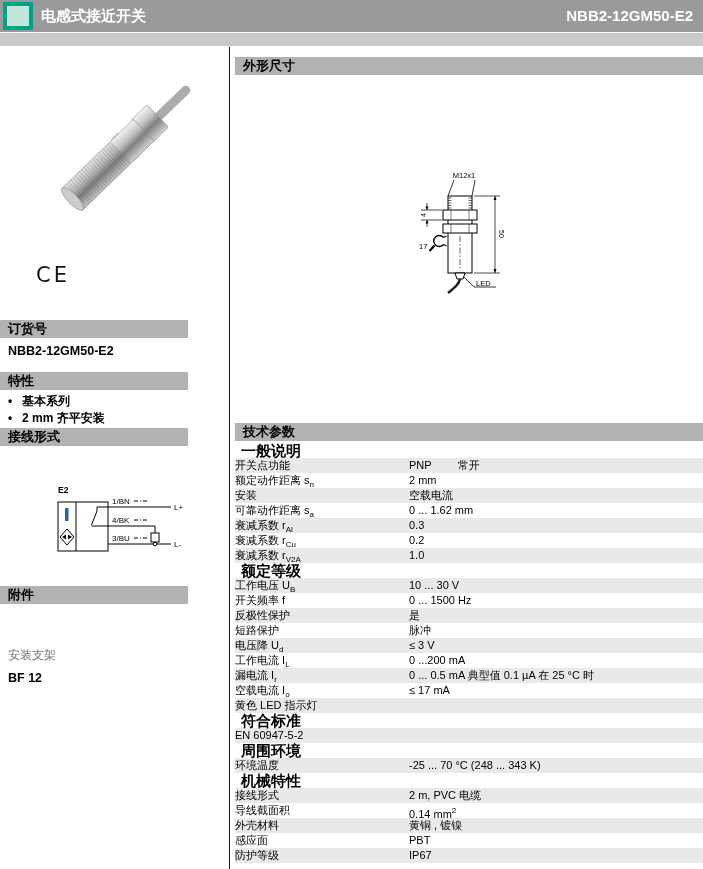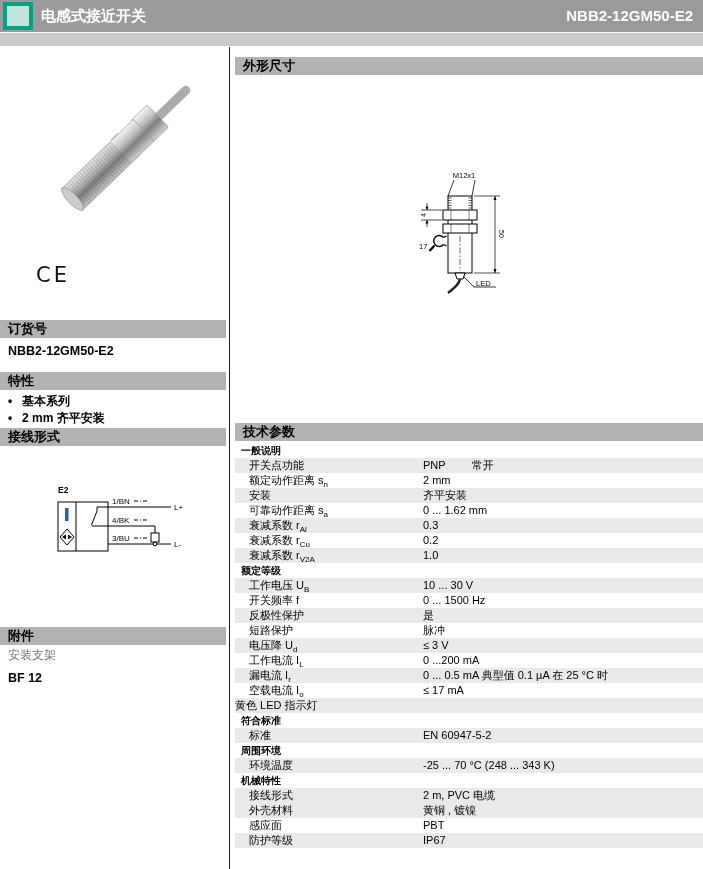--- a/index.html
+++ b/index.html
@@ -13,42 +13,42 @@
   .toptitle{position:absolute;left:41px;top:0;height:28px;line-height:32px;
             color:#fff;font-weight:bold;font-size:15px;}
   .topproduct{position:absolute;right:10px;top:0;height:32px;line-height:32px;
               color:#fff;font-weight:bold;font-size:15px;}
   .substrip{position:absolute;left:0;top:33px;width:703px;height:13px;background:#cacaca;}
   .vdivider{position:absolute;left:229px;top:47px;width:1px;height:822px;background:#1a1a1a;}
 
   
   .secbar{position:absolute;height:18px;line-height:18px;background:#b2b2b2;
           font-weight:bold;font-size:13px;padding-left:8px;box-sizing:border-box;}
-  .secbar.left{left:0;width:226px;}
+  .secbar.left{left:0;width:188px;}
   .secbar.right{left:235px;width:540px;}
 
   .ordervalue{position:absolute;left:8px;top:344px;font-weight:bold;font-size:12.5px;}
   .features{position:absolute;left:8px;top:393px;font-size:12px;}
   .feat-item{height:17px;line-height:17px;font-weight:bold;}
   .feat-item .dot{display:inline-block;width:14px;}
   .acc-model{position:absolute;left:8px;top:627px;font-weight:bold;font-size:12.5px;margin-top:44px;}
   .acc-desc{position:absolute;left:8px;top:647px;font-size:12px;color:#737373;}
   .ce{position:absolute;left:36px;top:263px;font-size:21px;letter-spacing:3px;
       font-family:"DejaVu Sans",sans-serif;color:#111;}
 
   .photo{position:absolute;left:25px;top:58px;}
   .wiring{position:absolute;left:50px;top:482px;}
   .dimdraw{position:absolute;left:418px;top:166px;}
 
   
   .table{position:absolute;left:235px;top:443px;width:468px;font-size:11px;}
-  .tgroup{height:15px;line-height:15px;font-weight:bold;font-size:10px;padding-left:6px;}
+  .tgroup{height:15px;line-height:15px;font-weight:bold;font-size:15px;padding-left:6px;}
   .trow{height:15px;line-height:15px;display:flex;}
   .trow.shade{background:#e9e9e9;}
-  .tlabel{width:174px;padding-left:14px;flex:0 0 auto;white-space:nowrap;}
+  .tlabel{width:174px;flex:0 0 auto;white-space:nowrap;}
   .tvalue{flex:1;white-space:nowrap;}
   .tvalue2{margin-left:26px;}
   sub{font-size:8px;}
   sup{font-size:8px;}
 
   svg text{font-family:"Liberation Sans","DejaVu Sans",sans-serif;fill:#000;}
 </style>
 </head>
 <body>
 
@@ -124,21 +124,21 @@
     <text x="62" y="22" font-size="8">1/BN</text>
     <line x1="84" y1="19" x2="98" y2="19" stroke="#000" stroke-width="1" stroke-dasharray="4 2 1 2"></line>
     <text x="62" y="41" font-size="8">4/BK</text>
     <line x1="84" y1="38" x2="98" y2="38" stroke="#000" stroke-width="1" stroke-dasharray="4 2 1 2"></line>
     <text x="62" y="59" font-size="8">3/BU</text>
     <line x1="84" y1="56" x2="98" y2="56" stroke="#000" stroke-width="1" stroke-dasharray="4 2 1 2"></line>
     <text x="124" y="28" font-size="8">L+</text>
     <text x="124" y="65" font-size="8">L-</text>
   </svg>
 
-  <div class="secbar left" style="top:627px">附件</div>
+  <div class="secbar left" style="top:586px">附件</div>
   <div class="acc-model">BF 12</div>
   <div class="acc-desc">安装支架</div>
 
   <div class="secbar right" style="top:57px">外形尺寸</div>
 
   <svg class="dimdraw" width="112" height="132" viewBox="0 0 112 132">
 
     <text x="46" y="12" font-size="7.5" text-anchor="middle">M12x1</text>
     <line x1="36" y1="14" x2="30" y2="30" stroke="#000" stroke-width="0.8"></line>
     <line x1="57" y1="14" x2="54" y2="30" stroke="#000" stroke-width="0.8"></line>
@@ -206,21 +206,21 @@
       <div class="trow shade">
         <div class="tlabel">开关点功能</div>
         <div class="tvalue">PNP<span class="tvalue2">常开</span></div>
       </div>
       <div class="trow">
         <div class="tlabel">额定动作距离  s<sub>n</sub></div>
         <div class="tvalue">2 mm</div>
       </div>
       <div class="trow shade">
         <div class="tlabel">安装</div>
-        <div class="tvalue">齐平安装</div>
+        <div class="tvalue">空载电流</div>
       </div>
       <div class="trow">
         <div class="tlabel">可靠动作距离 s<sub>a</sub></div>
         <div class="tvalue">0 ... 1.62 mm</div>
       </div>
       <div class="trow shade">
         <div class="tlabel">衰减系数 r<sub>Al</sub></div>
         <div class="tvalue">0.3</div>
       </div>
       <div class="trow">
@@ -262,33 +262,36 @@
       </div>
       <div class="trow">
         <div class="tlabel">空载电流  I<sub>o</sub></div>
         <div class="tvalue">≤ 17 mA</div>
       </div>
       <div class="trow shade">
         <div class="tvalue">黄色 LED 指示灯</div>
       </div>
       <div class="tgroup">符合标准</div>
       <div class="trow shade">
-        <div class="tlabel">标准</div>
         <div class="tvalue">EN 60947-5-2</div>
       </div>
       <div class="tgroup">周围环境</div>
       <div class="trow shade">
         <div class="tlabel">环境温度</div>
         <div class="tvalue">-25 ... 70 °C (248 ... 343 K)</div>
       </div>
       <div class="tgroup">机械特性</div>
       <div class="trow shade">
         <div class="tlabel">接线形式</div>
         <div class="tvalue">2 m, PVC 电缆</div>
       </div>
+      <div class="trow">
+        <div class="tlabel">导线截面积</div>
+        <div class="tvalue">0.14 mm<sup>2</sup></div>
+      </div>
       <div class="trow shade">
         <div class="tlabel">外壳材料</div>
         <div class="tvalue">黄铜 , 镀镍</div>
       </div>
       <div class="trow">
         <div class="tlabel">感应面</div>
         <div class="tvalue">PBT</div>
       </div>
       <div class="trow shade">
         <div class="tlabel">防护等级</div>

